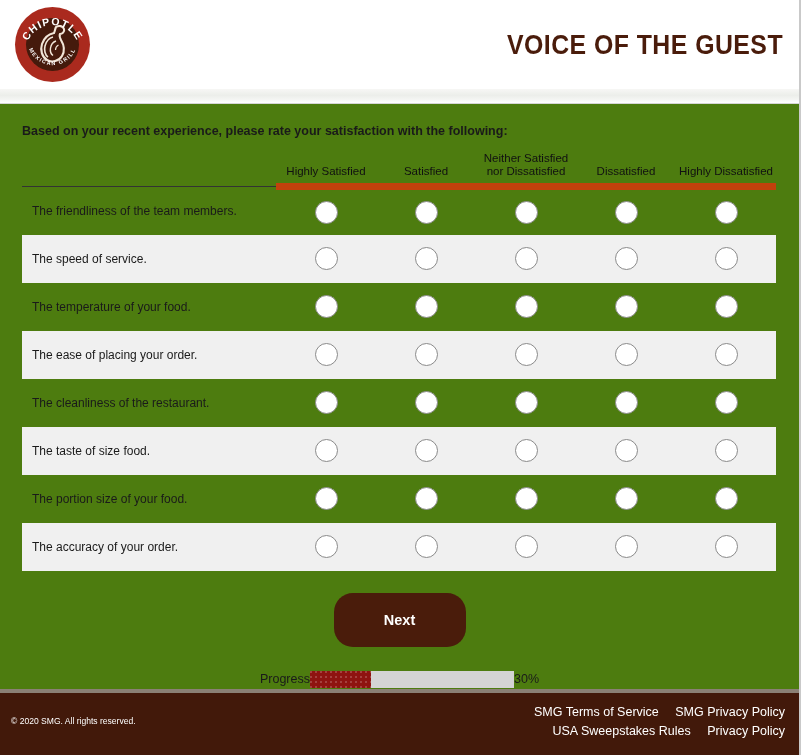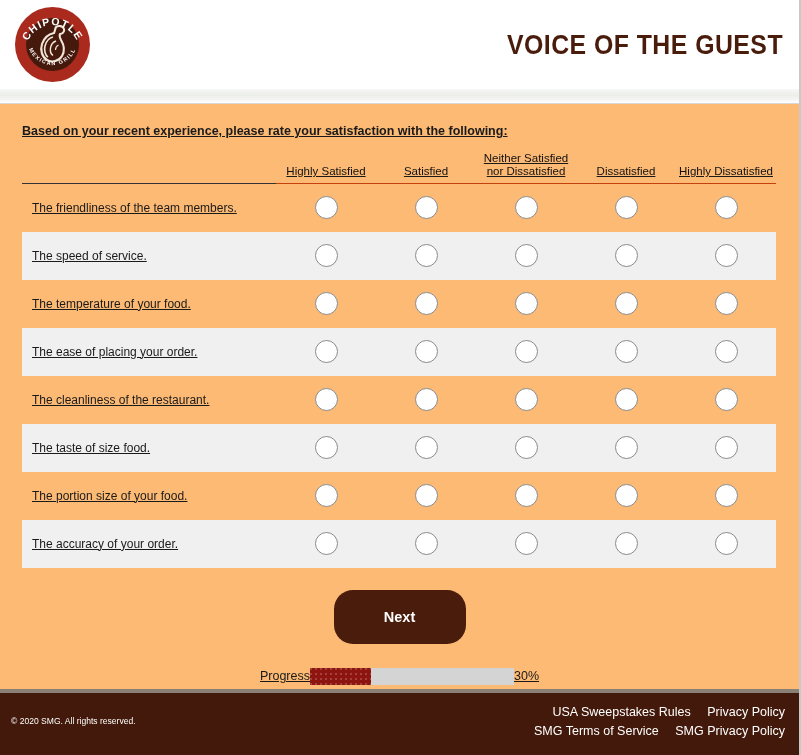--- a/index.html
+++ b/index.html
@@ -89,23 +89,22 @@
   .header-strip {
     height: 14px;
     background: linear-gradient(180deg, #f7f7f5 0%, #eceeea 45%, #f4f5f3 75%, #ffffff 100%);
     border-bottom: 1px solid #d6d6d6;
   }
 
   
   .content {
     position: relative;
     padding: 0;
-    background: #fdba74;
+    background: #4d7c0f;
     height: 585px;
-    text-decoration: underline;
   }
   .question {
     margin: 0;
     padding: 20px 0 0 22px;
     font-size: 12.5px;
     font-weight: bold;
     color: #1a1a1a;
   }
 
   
@@ -119,21 +118,21 @@
   .matrix col.c-opt   { width: 100px; }
 
   .matrix thead th {
     padding: 0 0 5px 0;
     font-size: 11.5px;
     font-weight: normal;
     color: #111;
     text-align: center;
     vertical-align: bottom;
     line-height: 13px;
-    border-bottom: 1px solid #c2410c;
+    border-bottom: 7px solid #c2410c;
   }
   .matrix thead th.c-head-label {
     border-bottom: 1px solid #333;
   }
 
   .matrix tbody tr { height: 48px; }
   .matrix tbody tr.alt td { background: #f0f0f0; }
   .matrix tbody td {
     padding: 0;
     vertical-align: middle;
@@ -397,24 +396,24 @@
       <span class="progress-pct">30%</span>
     </div>
 
   </div>
 
   <div class="footer-divider"></div>
   <div class="footer">
     <div class="copyright">© 2020 SMG. All rights reserved.</div>
     <div class="footer-links">
       <div>
+        <a href="#">SMG Terms of Service</a>
+        <a href="#">SMG Privacy Policy</a>
+      </div>
+      <div>
         <a href="#">USA Sweepstakes Rules</a>
         <a href="#">Privacy Policy</a>
-      </div>
-      <div>
-        <a href="#">SMG Terms of Service</a>
-        <a href="#">SMG Privacy Policy</a>
       </div>
     </div>
   </div>
   <div class="footer-strip"></div>
 
 </div>
 
 </body></html>

